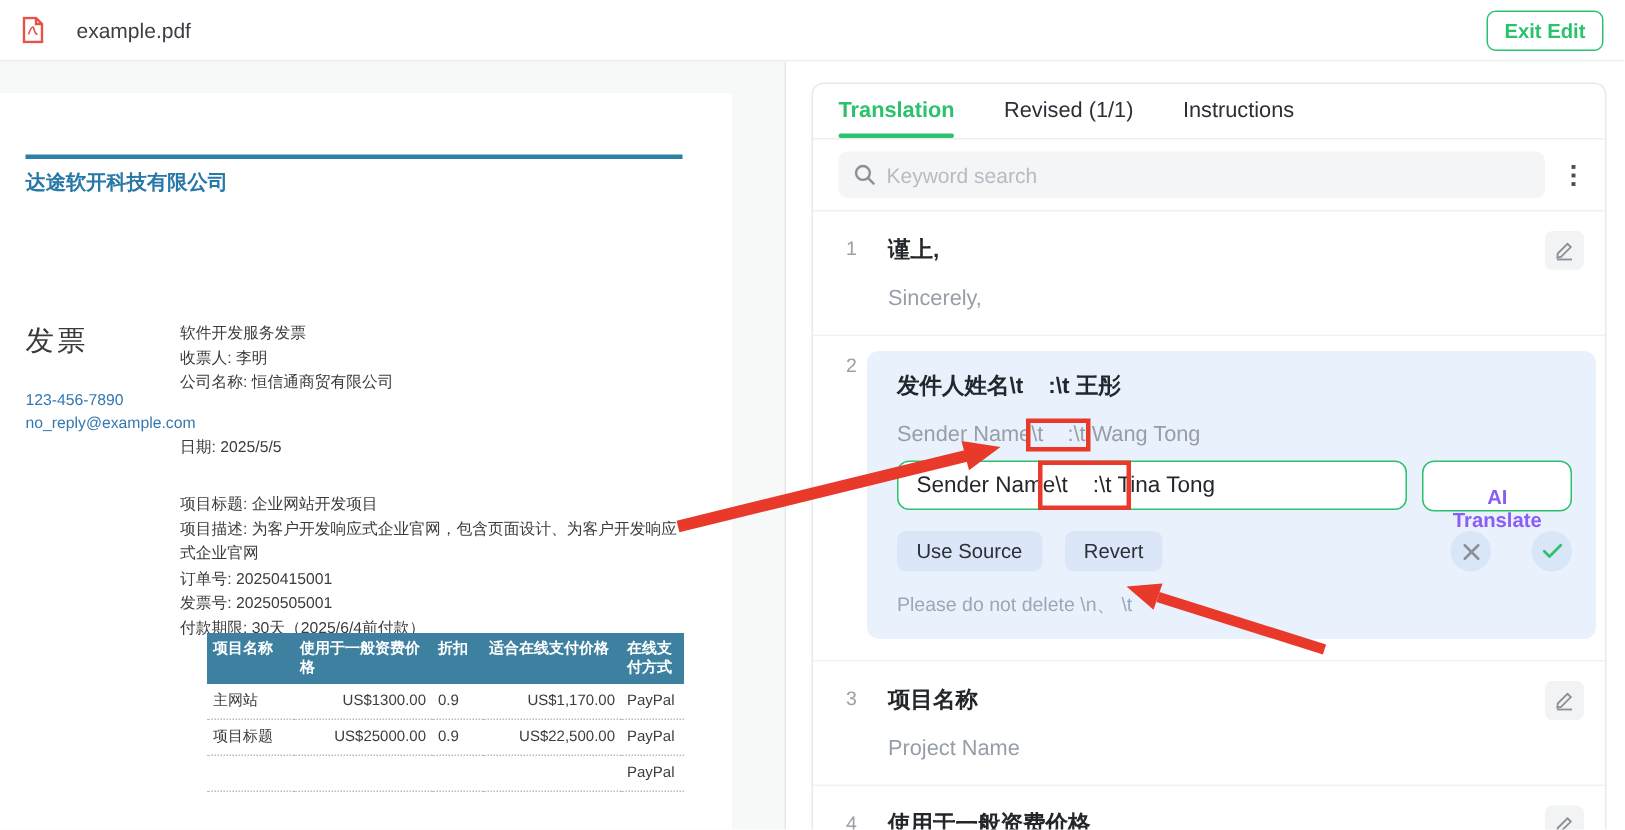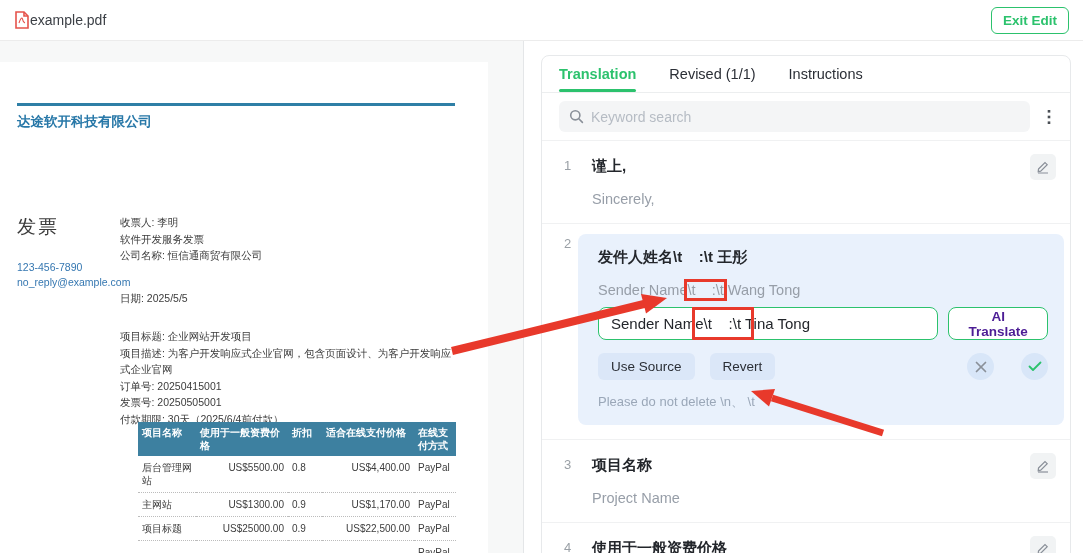--- a/index.html
+++ b/index.html
@@ -3,21 +3,21 @@
 <meta charset="utf-8">
 <style>
   * { margin:0; padding:0; box-sizing:border-box; }
   html,body { width:1083px; height:553px; overflow:hidden; background:#fff;
     font-family:"Liberation Sans", sans-serif; }
   body { position:relative; }
 
   
   .topbar { height:41px; background:#fff; border-bottom:1px solid #ececec;
     display:flex; align-items:center; justify-content:space-between; padding:0 14px; }
-  .file-info { display:flex; align-items:center; gap:0; color:#3b3f45; font-size:14px; }
+  .file-info { display:flex; align-items:center; gap:21px; color:#3b3f45; font-size:14px; }
   .exit-btn { background:#fff; border:1.5px solid #2cc26d; color:#2cc26d; font-weight:700;
     font-size:13.5px; padding:5px 11px; border-radius:6px; cursor:pointer;
     font-family:"Liberation Sans", sans-serif; }
 
   
   .main { display:flex; height:512px; }
   .left-pane { width:523px; background:#f7f8f8; position:relative; }
   .right-pane { flex:1; background:#fff; border-left:1px solid #e4e6e8; position:relative; }
 
   
@@ -69,22 +69,22 @@
   .seg2 .seg-num { top:12px; }
   .active-box { background:#e9f1fc; border-radius:8px; padding:14px 16px 14px 20px; }
   .boxed { outline:3px solid #e8392b; outline-offset:0px; }
   .input-row { display:flex; align-items:flex-start; margin-top:9px; gap:10px; }
   .input-wrap { position:relative; width:364px; }
   .trans-input { width:100%; height:33px; border:1.5px solid #2cc26d; border-radius:8px;
     padding:0 12px; font-size:15px; color:#23262b; background:#fff; outline:none;
     font-family:"Liberation Sans", sans-serif; }
   .red-box { position:absolute; left:94px; top:0px; width:62px; height:33px;
     border:3px solid #e8392b; pointer-events:none; }
-  .ai-btn { height:33px; padding:1px 13px; background:#fff; border:1.5px solid #2cc26d;
-    color:#4c1d95; font-size:13.5px; font-weight:700; border-radius:8px; cursor:pointer;
+  .ai-btn { height:33px; padding:16px 13px; background:#fff; border:1.5px solid #2cc26d;
+    color:#8b5cf6; font-size:13.5px; font-weight:700; border-radius:8px; cursor:pointer;
     font-family:"Liberation Sans", sans-serif; }
   .pill-row { display:flex; align-items:center; margin-top:13px; }
   .pill { background:#dbe7f8; border:none; border-radius:6px; padding:6px 13px;
     font-size:13.5px; font-weight:500; color:#2b2f36; cursor:pointer; margin-right:15px;
     font-family:"Liberation Sans", sans-serif; }
   .pill-spacer { flex:1; }
   .circ { width:27px; height:27px; border-radius:50%; background:#d8e6f8; border:none;
     cursor:pointer; display:flex; align-items:center; justify-content:center; margin-left:27px; }
   .hint { margin-top:13px; font-size:13px; color:#9aa7b8; white-space:pre; }
 
@@ -111,22 +111,22 @@
   <div class="left-pane">
     <div class="pdf-page">
       <div class="abs pdf-hr"></div>
       <div class="abs pdf-company">达途软开科技有限公司</div>
       <div class="abs pdf-invoice-title">发票</div>
       <div class="abs pdf-contact">
         <div>123-456-7890</div>
         <div>no_reply@example.com</div>
       </div>
       <div class="abs pdf-meta">
+        <div>软件开发服务发票</div>
         <div>收票人: 李明</div>
-        <div>软件开发服务发票</div>
         <div>公司名称: 恒信通商贸有限公司</div>
         <div class="pdf-date">日期: 2025/5/5</div>
         <div class="pdf-project">
           <div>项目标题: 企业网站开发项目</div>
           <div>项目描述: 为客户开发响应式企业官网，包含页面设计、为客户开发响应式企业官网</div>
           <div>订单号: 20250415001</div>
           <div>发票号: 20250505001</div>
           <div>付款期限: 30天（2025/6/4前付款）</div>
         </div>
       </div>
@@ -134,27 +134,20 @@
         <thead>
           <tr>
             <th class="c0">项目名称</th>
             <th class="c1">使用于一般资费价格</th>
             <th class="c2">折扣</th>
             <th class="c3">适合在线支付价格</th>
             <th class="c4">在线支付方式</th>
           </tr>
         </thead>
         <tbody>
-          <tr>
-            <td>后台管理网站</td>
-            <td class="num">US$5500.00</td>
-            <td>0.8</td>
-            <td class="num">US$4,400.00</td>
-            <td>PayPal</td>
-          </tr>
           <tr>
             <td>主网站</td>
             <td class="num">US$1300.00</td>
             <td>0.9</td>
             <td class="num">US$1,170.00</td>
             <td>PayPal</td>
           </tr>
           <tr>
             <td>项目标题</td>
             <td class="num">US$25000.00</td>

